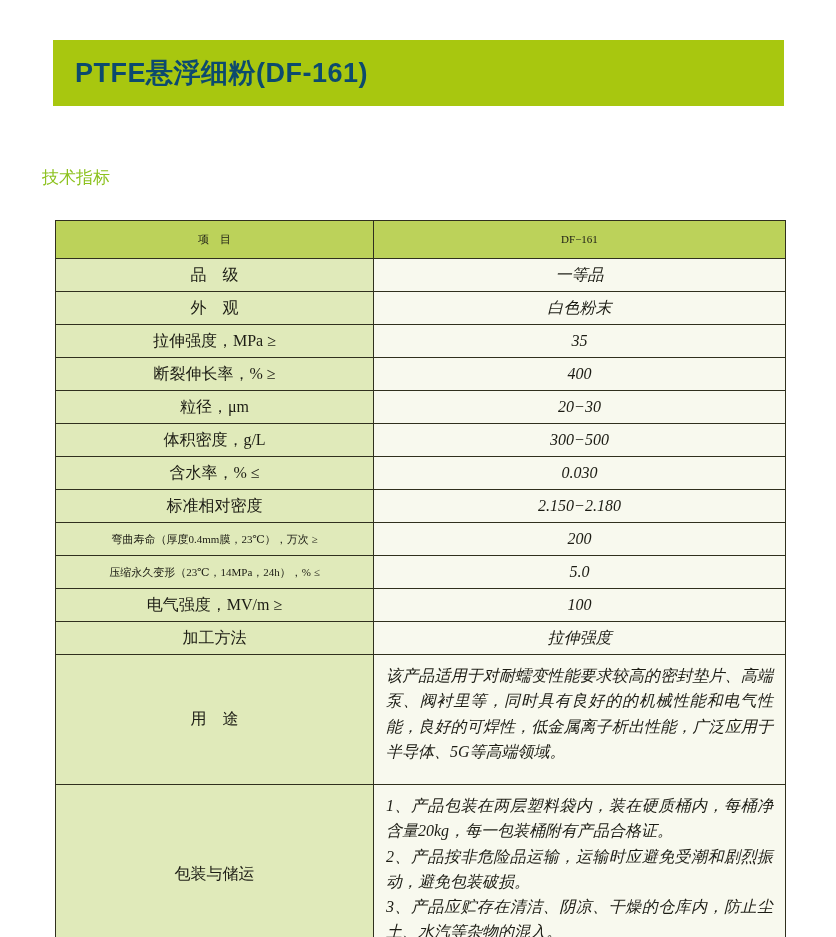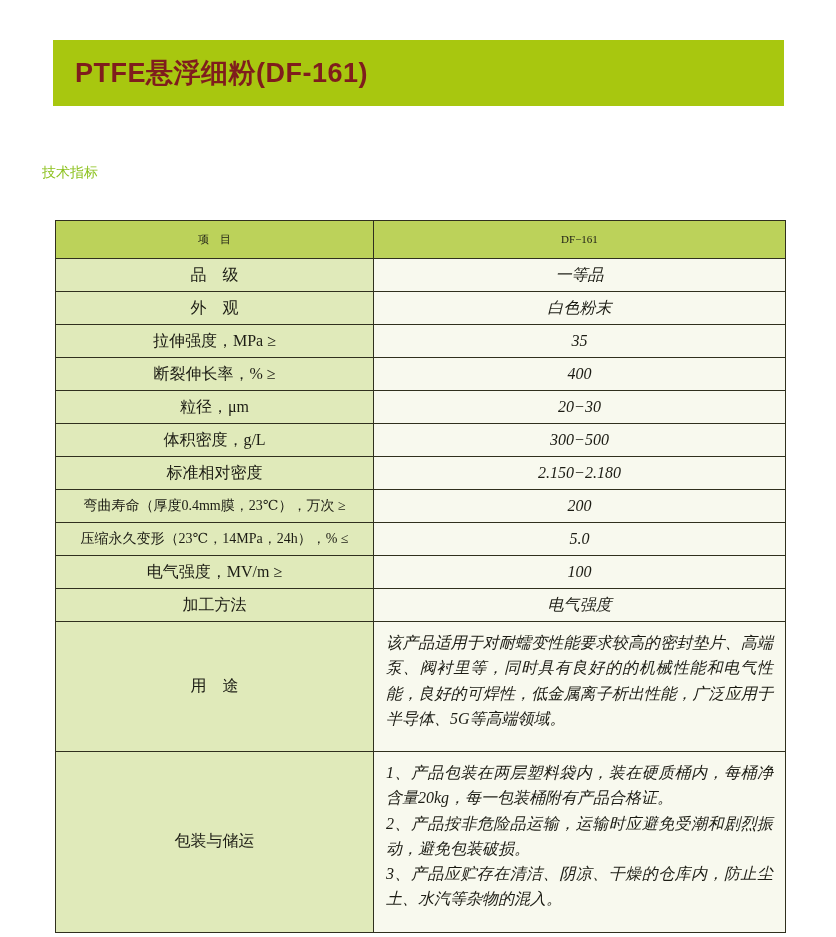--- a/index.html
+++ b/index.html
@@ -18,47 +18,47 @@
     font-family:"Liberation Serif","DejaVu Serif",serif;
     color:var(--text-dark);
   }
   .banner{
     position:absolute;left:53px;top:40px;width:731px;height:66px;
     background:var(--banner-green);
     display:flex;align-items:center;
   }
   .banner-title{
     font-family:"Liberation Sans","DejaVu Sans",sans-serif;
-    font-weight:bold;font-size:27px;color:#7f1d1d;
+    font-weight:bold;font-size:27px;color:#0c4a6e;
     padding-left:22px;letter-spacing:0.5px;
   }
   .section-heading{
-    position:absolute;left:42px;top:160px;
+    position:absolute;left:42px;top:166px;
     font-family:"Liberation Sans","DejaVu Sans",sans-serif;
-    font-size:14px;color:var(--heading-green);line-height:24px;
+    font-size:17px;color:var(--heading-green);line-height:24px;
   }
   table.spec{
     position:absolute;left:55px;top:220px;width:730px;
     border-collapse:collapse;table-layout:fixed;
     font-size:16px;line-height:1.3;
   }
   table.spec col.c-label{width:318px;}
   table.spec col.c-value{width:412px;}
   table.spec td{
     border:1.6px solid var(--border-dark);
     vertical-align:middle;text-align:center;
     padding:2px 6px;
   }
   tr.head-row td{
     background:var(--header-row-green);
     height:38px;font-size:11px;
   }
   td.label-cell{background:var(--label-cell-green);height:25px;}
   td.value-cell{background:var(--value-cell-cream);height:33px;font-style:italic;}
-  td.long-label{font-size:14px;white-space:nowrap;padding:2px 4px;}
+  td.long-label{font-size:11px;white-space:nowrap;padding:2px 4px;}
   td.tall{height:auto;}
   td.value-cell.text-left{
     text-align:left;vertical-align:middle;
     padding:8px 12px 20px 12px;
   }
   td.tall.label-cell{height:113px;}
   tr.row-use td{height:113px;}
   tr.row-pack td{height:141px;}
   .para{line-height:1.58;text-align:justify;}
 </style>
@@ -99,38 +99,42 @@
       </tr>
       <tr>
         <td class="label-cell">粒径，μm</td>
         <td class="value-cell">20−30</td>
       </tr>
       <tr>
         <td class="label-cell">体积密度，g/L</td>
         <td class="value-cell">300−500</td>
       </tr>
       <tr>
+        <td class="label-cell">含水率，% ≤</td>
+        <td class="value-cell">0.030</td>
+      </tr>
+      <tr>
         <td class="label-cell">标准相对密度</td>
         <td class="value-cell">2.150−2.180</td>
       </tr>
       <tr>
         <td class="label-cell long-label">弯曲寿命（厚度0.4mm膜，23℃），万次 ≥</td>
         <td class="value-cell">200</td>
       </tr>
       <tr>
         <td class="label-cell long-label">压缩永久变形（23℃，14MPa，24h），% ≤</td>
         <td class="value-cell">5.0</td>
       </tr>
       <tr>
         <td class="label-cell">电气强度，MV/m ≥</td>
         <td class="value-cell">100</td>
       </tr>
       <tr>
         <td class="label-cell">加工方法</td>
-        <td class="value-cell">电气强度</td>
+        <td class="value-cell">拉伸强度</td>
       </tr>
       <tr class="row-use">
         <td class="label-cell tall">用　途</td>
         <td class="value-cell tall text-left">
           <div class="para">该产品适用于对耐蠕变性能要求较高的密封垫片、高端泵、阀衬里等，同时具有良好的的机械性能和电气性能，良好的可焊性，低金属离子析出性能，广泛应用于半导体、5G等高端领域。</div>
         </td>
       </tr>
       <tr class="row-pack">
         <td class="label-cell tall">包装与储运</td>
         <td class="value-cell tall text-left">

